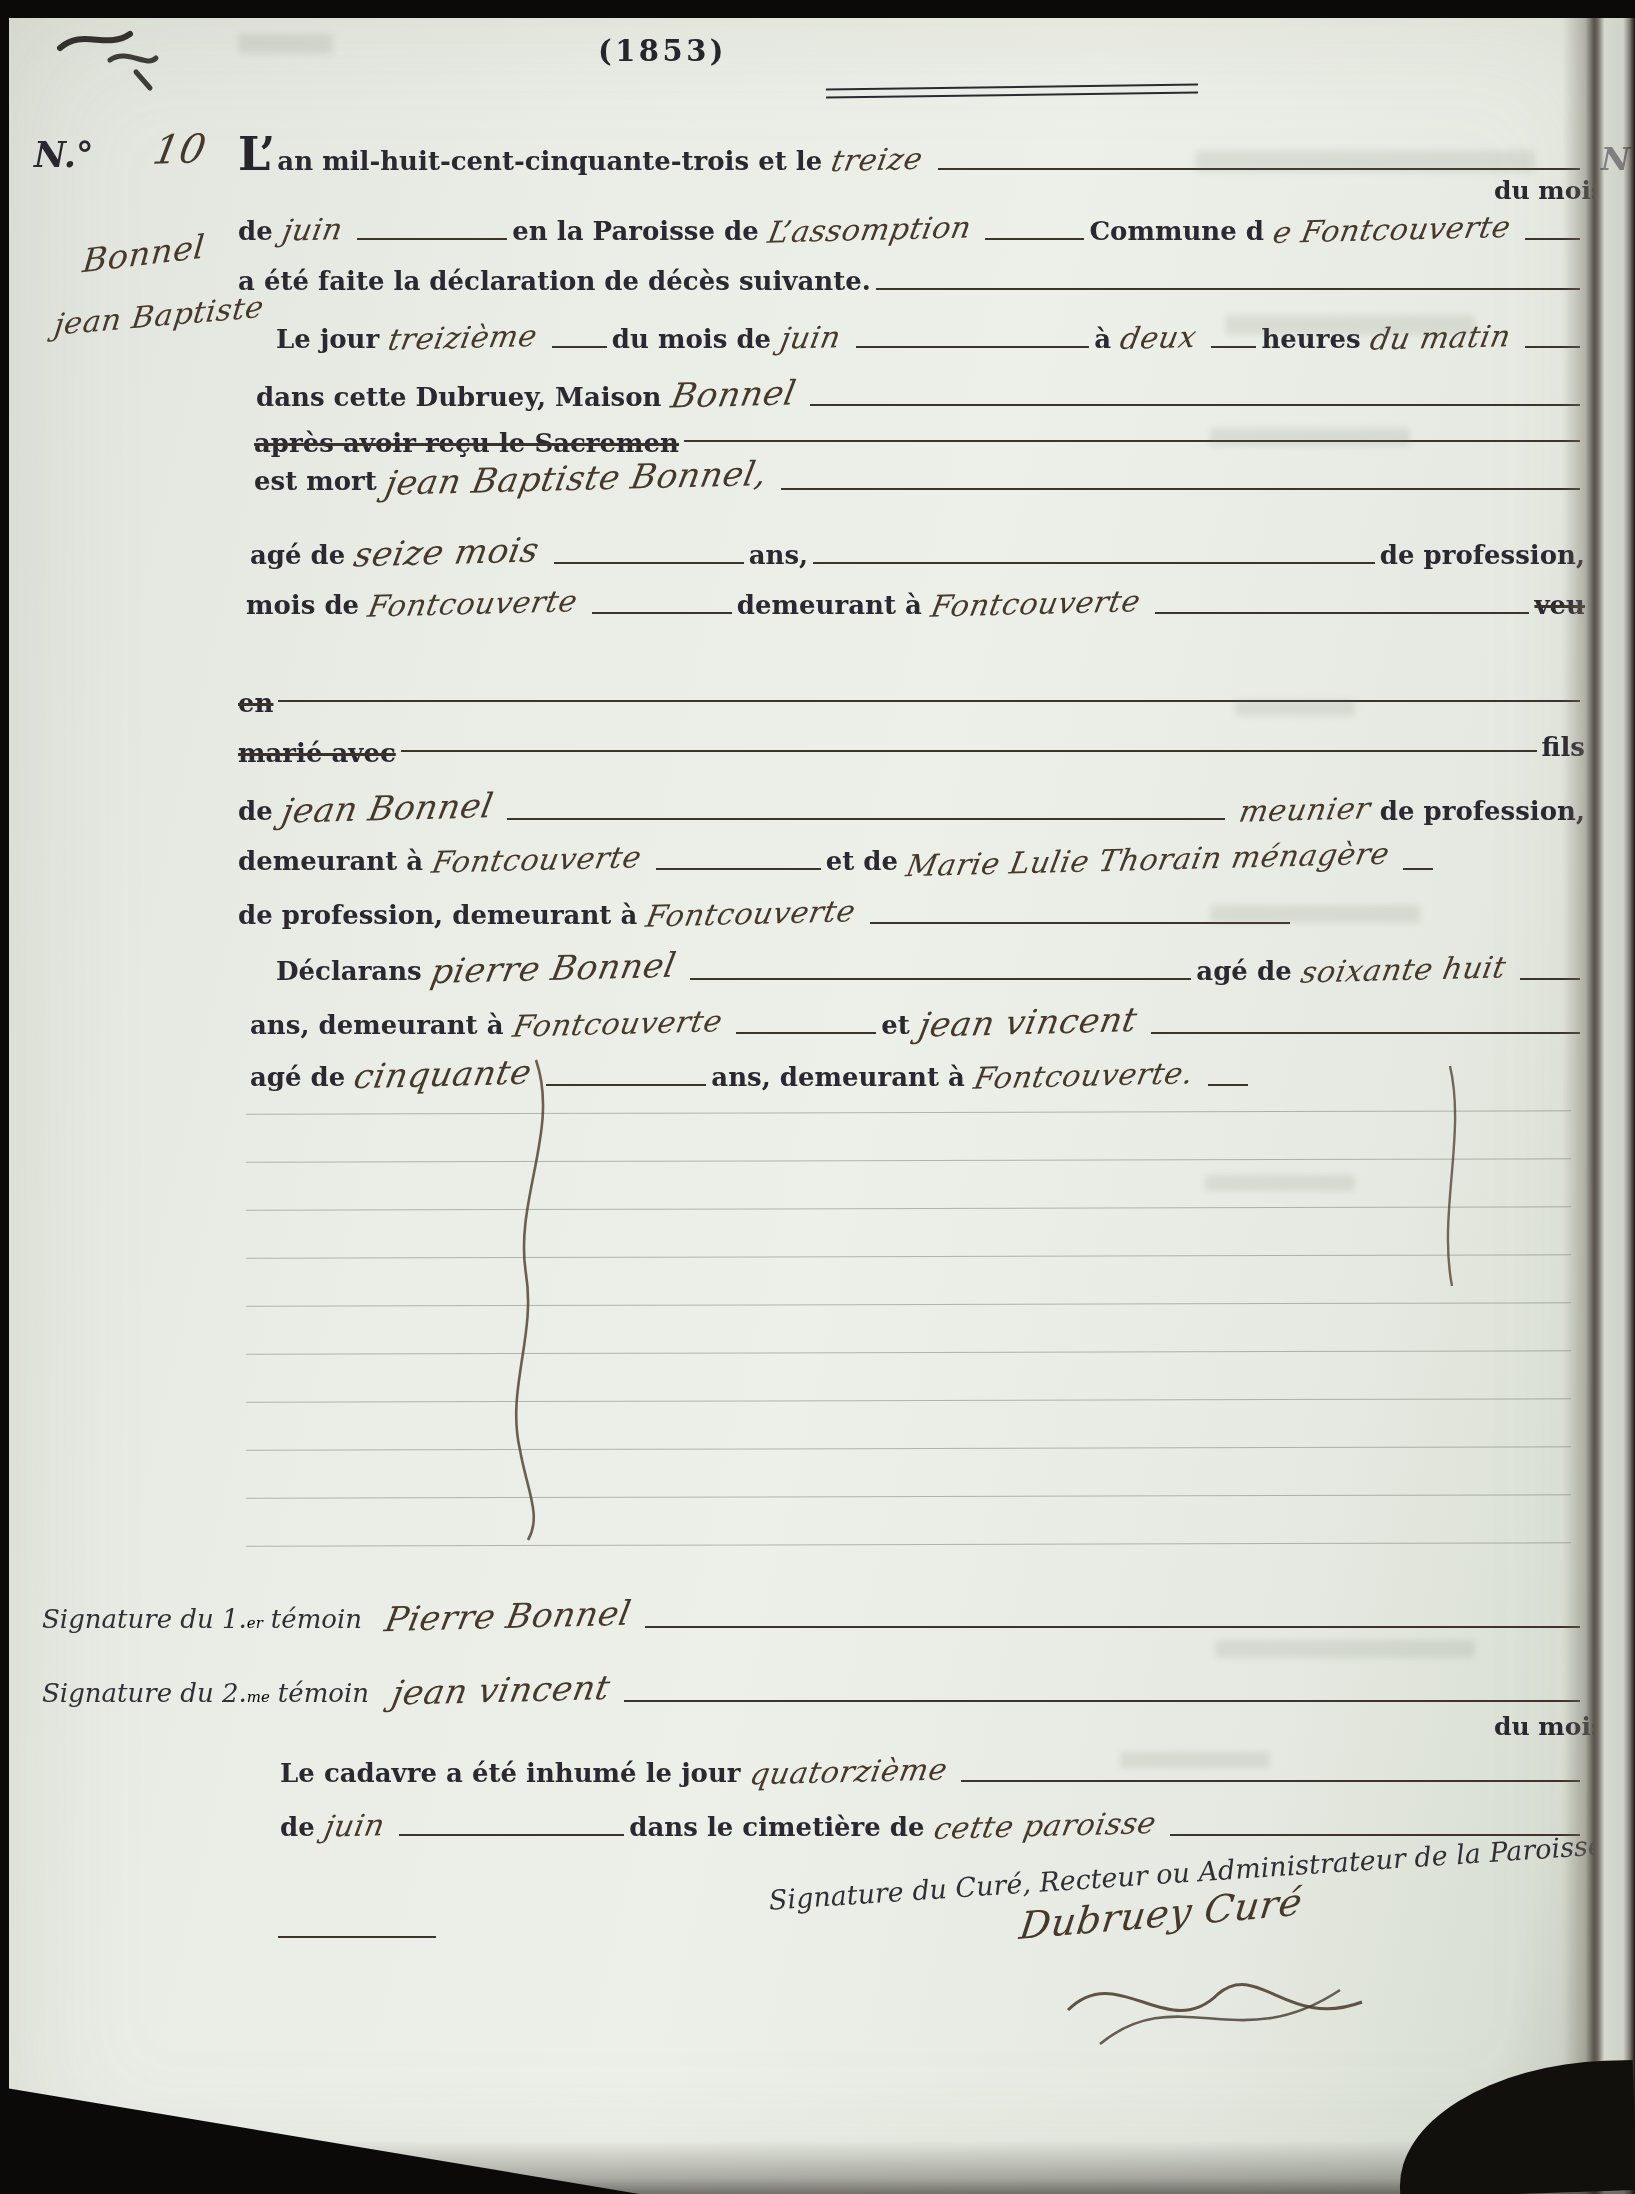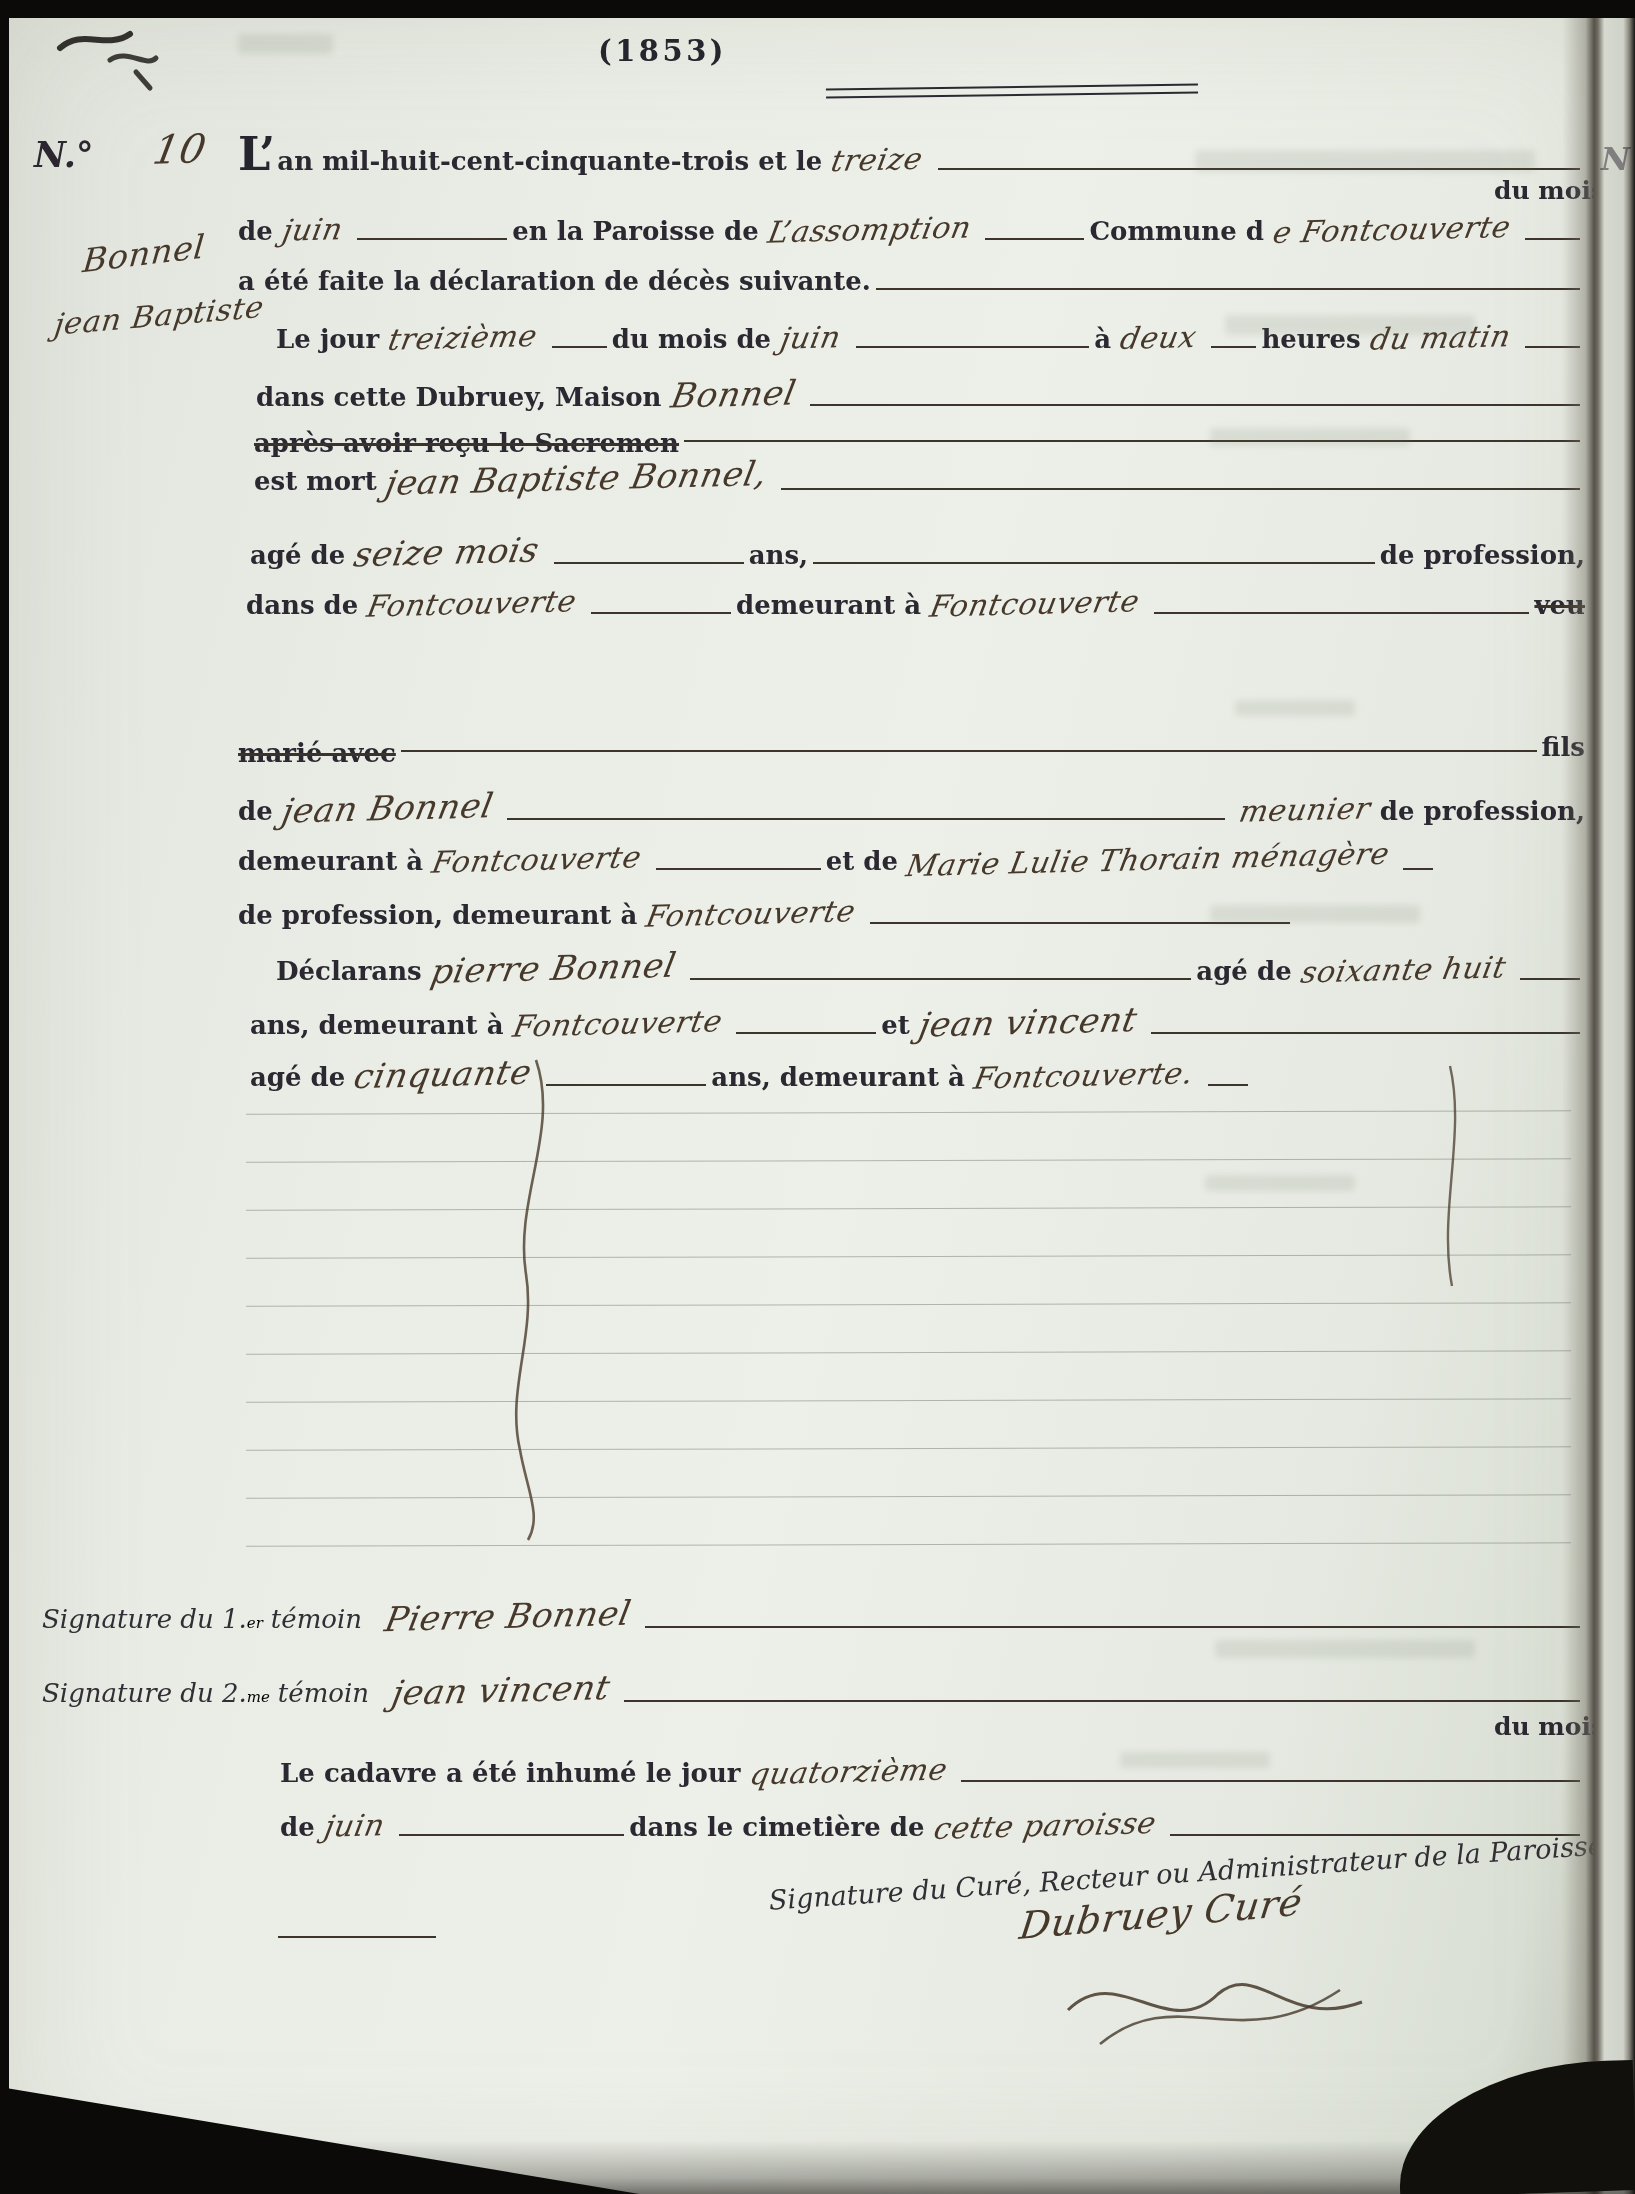--- a/index.html
+++ b/index.html
@@ -135,30 +135,34 @@
   <div class="line" style="left:250px;top:532px;right:50px">
     <span class="p">agé de</span>
     <span class="hw big">seize mois</span>
     <i class="rule" style="width:190px"></i>
     <span class="p">ans,</span>
     <i class="rule fx"></i>
     <span class="p">de profession,</span>
   </div>
 
   <div class="line" style="left:246px;top:586px;right:50px">
-    <span class="p">dans de</span>
+    <span class="p">mois de</span>
     <span class="hw">Fontcouverte</span>
     <i class="rule" style="width:140px"></i>
     <span class="p">demeurant à</span>
     <span class="hw">Fontcouverte</span>
     <i class="rule fx"></i>
     <span class="p st">veu</span>
   </div>
 
 
+  <div class="line" style="left:238px;top:688px;right:50px">
+    <span class="p st">en</span>
+    <i class="rule fx up"></i>
+  </div>
 
   <div class="line" style="left:238px;top:738px;right:50px">
     <span class="p st">marié avec</span>
     <i class="rule fx up"></i>
     <span class="p" style="transform:translateY(-6px)">fils</span>
   </div>
 
   <div class="line" style="left:238px;top:788px;right:50px">
     <span class="p">de</span>
     <span class="hw big">jean Bonnel</span>

